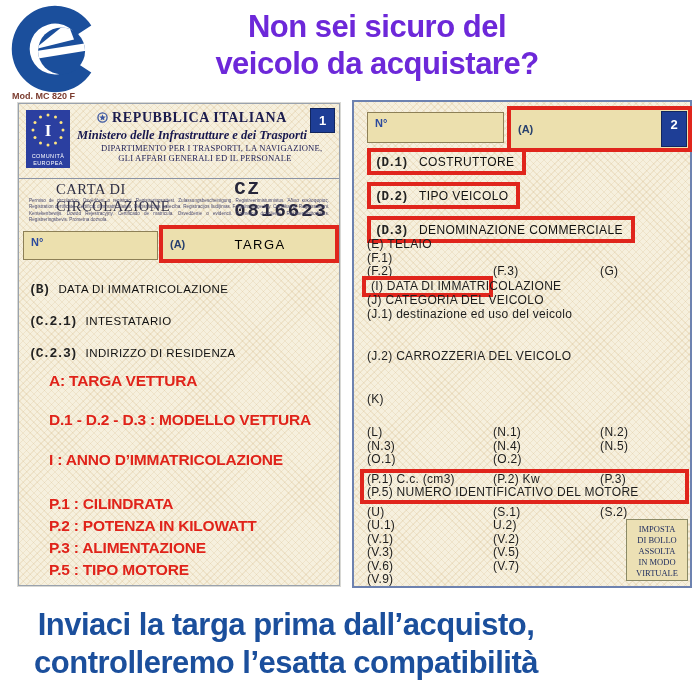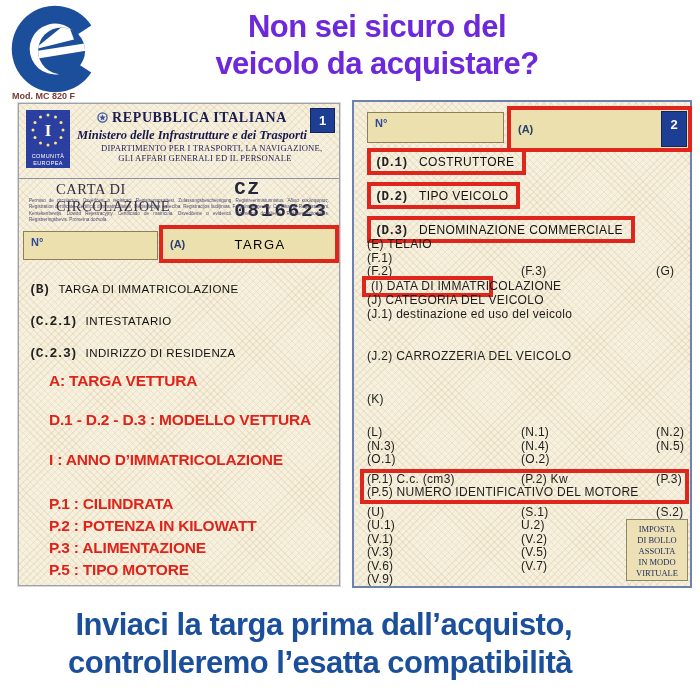--- a/index.html
+++ b/index.html
@@ -5,21 +5,21 @@
   html,body{margin:0;padding:0;}
   body{width:700px;height:700px;background:#fff;font-family:"Liberation Sans",sans-serif;position:relative;overflow:hidden;}
   .page{position:absolute;inset:0;width:700px;height:700px;}
 
   
   .brand-logo{position:absolute;left:8px;top:2px;width:94px;height:94px;}
   .headline{position:absolute;left:112px;top:8px;width:530px;text-align:center;
     color:#6d28d9;font-weight:bold;font-size:31px;line-height:37px;letter-spacing:-0.5px;}
 
   
-  .footer{position:absolute;left:0;top:606px;width:572px;text-align:right;
+  .footer{position:absolute;left:0;top:606px;width:572px;text-align:center;
     color:#1b4f9c;font-weight:bold;font-size:31px;line-height:38px;letter-spacing:-0.5px;}
 
   
   .doc{position:absolute;background:#f6f0de;}
   .doc::before{content:"";position:absolute;inset:0;pointer-events:none;
     background-image:
       repeating-linear-gradient(45deg, rgba(198,160,96,.16) 0 1px, transparent 1px 5px),
       repeating-linear-gradient(135deg, rgba(198,160,96,.16) 0 1px, transparent 1px 5px);}
   .doc1{left:18px;top:103px;width:320px;height:481px;border:1px solid #99a2ae;box-shadow:0 0 0 1px #d8d8d4;}
   .doc2{left:352px;top:100px;width:336px;height:484px;border:2px solid #6d82b0;}
@@ -72,21 +72,21 @@
   
   .d2-nbox{position:absolute;left:13px;top:10px;width:135px;height:29px;}
   .d2-abox{position:absolute;left:153px;top:4px;width:177px;height:38px;display:flex;align-items:center;}
   .d2-abox .field-inner{flex:1;height:100%;display:flex;align-items:center;background:#ece0ae;position:relative;}
   .pageno-2{position:absolute;right:1px;top:1px;bottom:1px;width:24px;height:auto;line-height:26px;}
   .d2-drows{position:absolute;left:13px;top:46px;}
   .drow{display:inline-block;border:4px solid #e0251c;padding:0 8px 1px 4px;margin-bottom:7px;white-space:nowrap;}
   .drow .code{font-size:12.5px;}
   .drow .rlabel{margin-left:7px;font-size:12px;}
   .d2-lines{position:absolute;left:13px;right:8px;top:136px;font-size:12px;line-height:13.5px;color:#1d1d1d;}
-  .dline{display:grid;grid-template-columns:40% 34% 26%;white-space:nowrap;letter-spacing:.3px;gap:28px;}
+  .dline{display:grid;grid-template-columns:40% 34% 26%;white-space:nowrap;letter-spacing:.3px;}
   .dline span{overflow:visible;}
   .g20{margin-top:20px;}
   .g30{margin-top:29px;}
   .hl-inline{display:inline-block;border:4px solid #e0251c;padding:0 5px;margin:-3px 0 -3px -5px;}
   .pbox{border:4px solid #e0251c;margin:2px -7px 2px -7px;padding:0 3px;}
   .d2-stamp{position:absolute;right:2px;top:417px;width:62px;height:62px;background:#ece0b4;border:1px solid #8a8a66;
     text-align:center;font-family:"Liberation Serif",serif;font-size:8.5px;line-height:11px;color:#1c2a5e;padding-top:4px;box-sizing:border-box;}
 </style>
 </head>
 <body>
@@ -167,21 +167,21 @@
     <div class="hl d1-abox">
       <div class="field-inner">
         <span class="alabel">(A)</span>
         <span class="avalue">TARGA</span>
       </div>
     </div>
 
     <div class="d1-rows">
       <div class="coderow">
         <span class="code">(B)</span>
-        <span class="rlabel">TARGA DI IMMATRICOLAZIONE</span>
+        <span class="rlabel">DATA DI IMMATRICOLAZIONE</span>
       </div>
       <div class="coderow">
         <span class="code">(C.2.1)</span>
         <span class="rlabel">INTESTATARIO</span>
       </div>
       <div class="coderow">
         <span class="code">(C.2.3)</span>
         <span class="rlabel">INDIRIZZO DI RESIDENZA</span>
       </div>
     </div>

